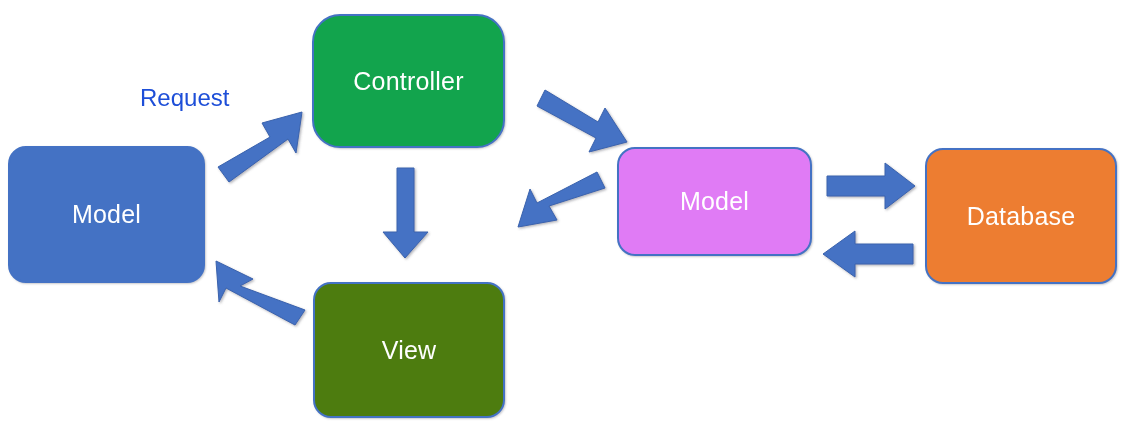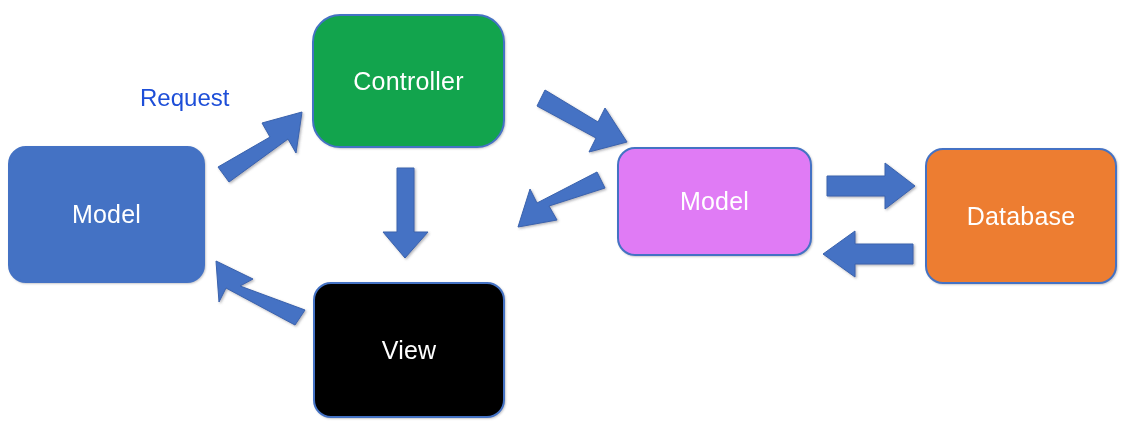--- a/index.html
+++ b/index.html
@@ -105,21 +105,21 @@
   </svg>
 
   <div class="node" id="node-client" style="background:#4472C4;">
     <span class="node-label">Model</span>
   </div>
 
   <div class="node" id="node-controller" style="background:#12A44D;">
     <span class="node-label">Controller</span>
   </div>
 
-  <div class="node" id="node-view" style="background:#000000;">
+  <div class="node" id="node-view" style="background:#4d7c0f;">
     <span class="node-label">View</span>
   </div>
 
   <div class="node" id="node-model" style="background:#E07BF5;">
     <span class="node-label">Model</span>
   </div>
 
   <div class="node" id="node-database" style="background:#ED7D31;">
     <span class="node-label">Database</span>
   </div>

